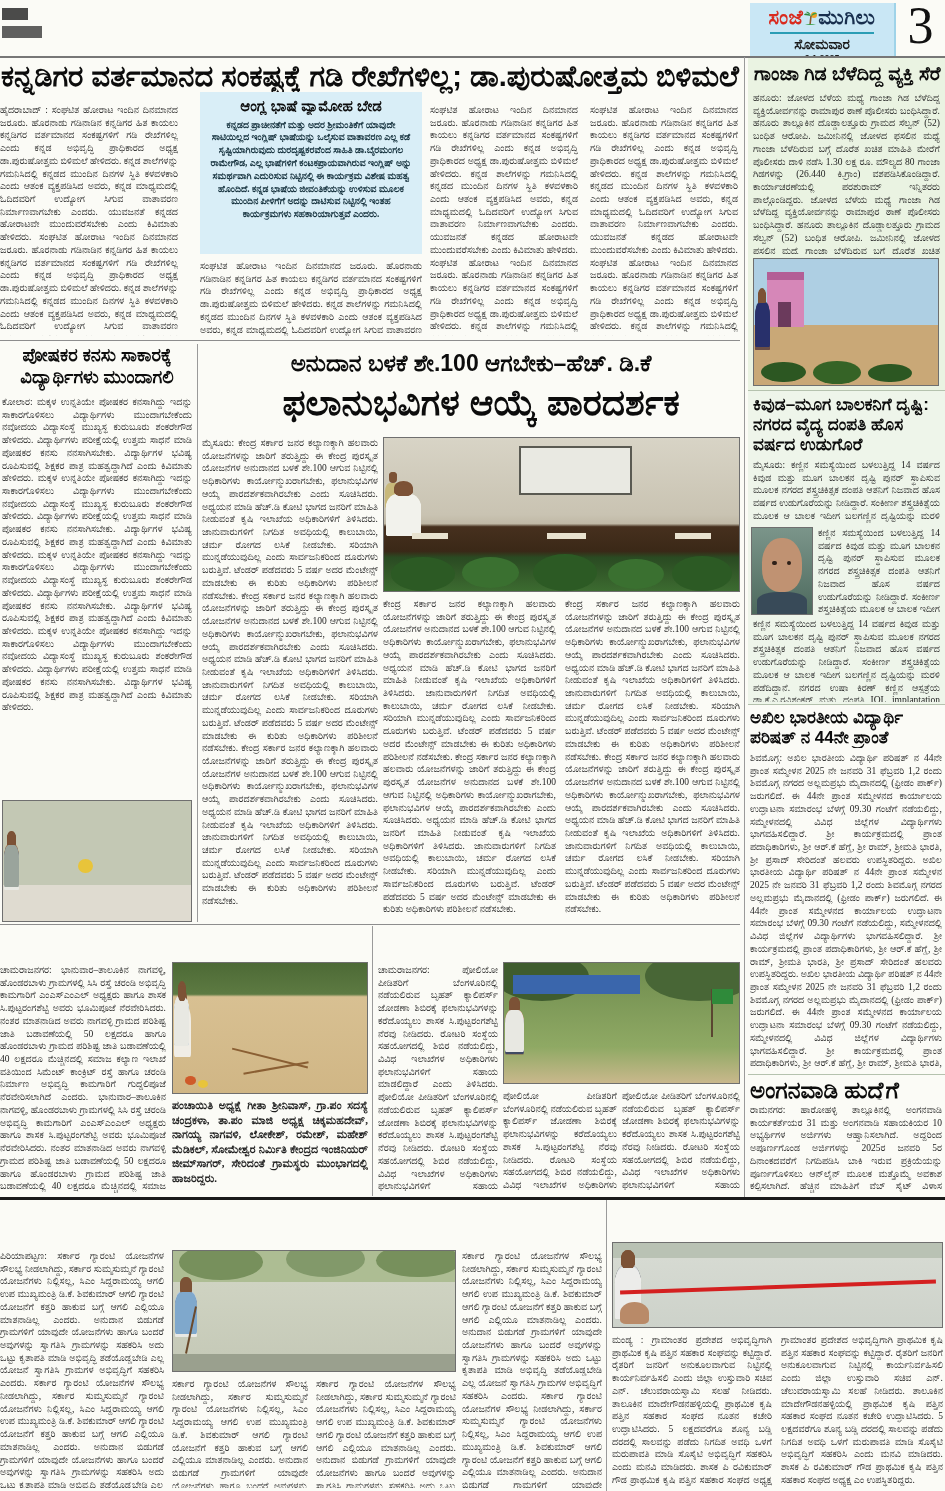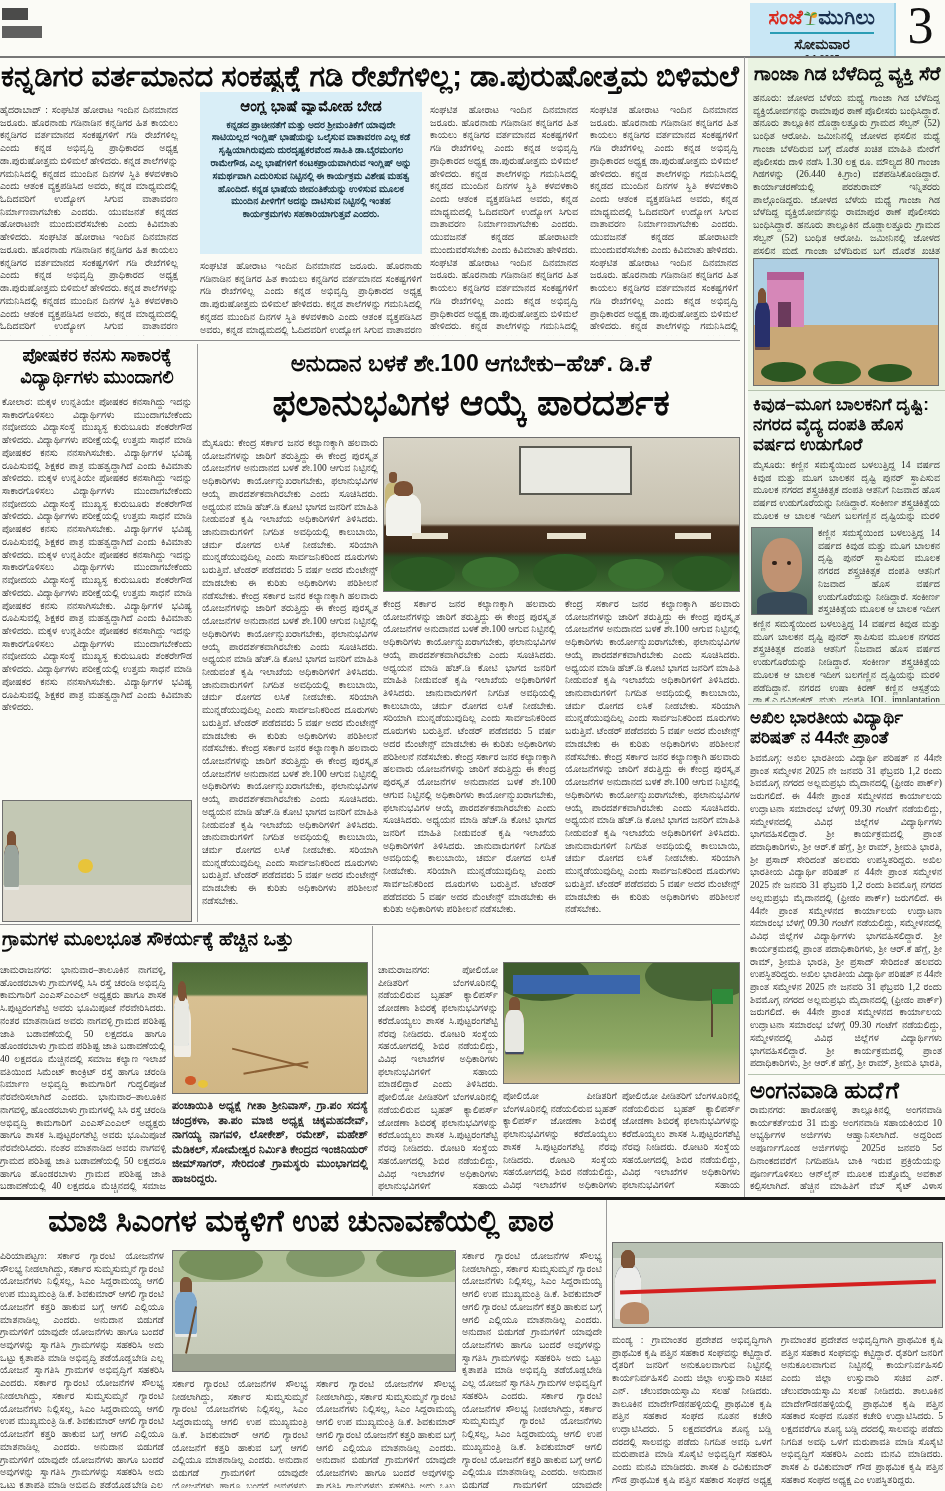--- a/index.html
+++ b/index.html
@@ -129,21 +129,21 @@
       <i class="fg" style="--x:38%;--c:#c77b3a;top:25%"></i>
     <i class="fg" style="--x:50%;--c:#ececec;top:27%"></i>
       <i class="fg" style="--x:62%;--c:#55647a;top:26%"></i>
     <i class="fg" style="--x:74%;--c:#e9e9e4;top:28%"></i>
       <i class="fg" style="--x:86%;--c:#9aa49c;top:26%"></i>
     <div class="abs" style="left:40%;top:48%;width:8%;height:12%;border-radius:50%;background:#e8c43a"></div>
   </div>
   <div class="rule-v" style="left:197px;top:344px;height:578px"></div>
 
   <div class="hl ctr" style="left:202px;top:351px;width:538px;height:30px;font-size:23px;font-weight:600">ಅನುದಾನ ಬಳಕೆ ಶೇ.100 ಆಗಬೇಕು–ಹೆಚ್. ಡಿ.ಕೆ</div>
-  <div class="hl ctr" style="left:202px;top:383px;width:538px;height:48px;font-size:36px">ಫಲಾನುಭವಿಗಳ ಆಯ್ಕೆ ಪಾರದರ್ಶಕ</div>
+  <div class="hl ctr" style="left:212px;top:383px;width:538px;height:48px;font-size:36px">ಫಲಾನುಭವಿಗಳ ಆಯ್ಕೆ ಪಾರದರ್ಶಕ</div>
   <div class="body-col" style="left:202px;top:437px;width:176px;height:483px">
     <span class="dl">ಮೈಸೂರು:</span> <span>ಕೇಂದ್ರ ಸರ್ಕಾರ ಜನರ ಕಲ್ಯಾಣಕ್ಕಾಗಿ ಹಲವಾರು ಯೋಜನೆಗಳನ್ನು ಜಾರಿಗೆ ತರುತ್ತಿದ್ದು ಈ ಕೇಂದ್ರ ಪುರಸ್ಕೃತ ಯೋಜನೆಗಳ ಅನುದಾನದ ಬಳಕೆ ಶೇ.100 ಆಗುವ ನಿಟ್ಟಿನಲ್ಲಿ ಅಧಿಕಾರಿಗಳು ಕಾರ್ಯೋನ್ಮುಖರಾಗಬೇಕು, ಫಲಾನುಭವಿಗಳ ಆಯ್ಕೆ ಪಾರದರ್ಶಕವಾಗಿರಬೇಕು ಎಂದು ಸೂಚಿಸಿದರು. ಅಧ್ಯಯನ ಮಾಡಿ ಹೆಚ್.ಡಿ ಕೋಟಿ ಭಾಗದ ಜನರಿಗೆ ಮಾಹಿತಿ ನೀಡುವಂತೆ ಕೃಷಿ ಇಲಾಖೆಯ ಅಧಿಕಾರಿಗಳಿಗೆ ತಿಳಿಸಿದರು. ಜಾನುವಾರುಗಳಿಗೆ ನಿಗದಿತ ಅವಧಿಯಲ್ಲಿ ಕಾಲುಬಾಯಿ, ಚರ್ಮ ರೋಗದ ಲಸಿಕೆ ನೀಡಬೇಕು. ಸರಿಯಾಗಿ ಮುನ್ನಡೆಯುವುದಿಲ್ಲ ಎಂದು ಸಾರ್ವಜನಿಕರಿಂದ ದೂರುಗಳು ಬರುತ್ತಿವೆ. ಟೆಂಡರ್ ಪಡೆದವರು 5 ವರ್ಷ ಅದರ ಮೆಂಟೇನ್ಸ್ ಮಾಡಬೇಕು ಈ ಕುರಿತು ಅಧಿಕಾರಿಗಳು ಪರಿಶೀಲನೆ ನಡೆಸಬೇಕು. ಕೇಂದ್ರ ಸರ್ಕಾರ ಜನರ ಕಲ್ಯಾಣಕ್ಕಾಗಿ ಹಲವಾರು ಯೋಜನೆಗಳನ್ನು ಜಾರಿಗೆ ತರುತ್ತಿದ್ದು ಈ ಕೇಂದ್ರ ಪುರಸ್ಕೃತ ಯೋಜನೆಗಳ ಅನುದಾನದ ಬಳಕೆ ಶೇ.100 ಆಗುವ ನಿಟ್ಟಿನಲ್ಲಿ ಅಧಿಕಾರಿಗಳು ಕಾರ್ಯೋನ್ಮುಖರಾಗಬೇಕು, ಫಲಾನುಭವಿಗಳ ಆಯ್ಕೆ ಪಾರದರ್ಶಕವಾಗಿರಬೇಕು ಎಂದು ಸೂಚಿಸಿದರು. ಅಧ್ಯಯನ ಮಾಡಿ ಹೆಚ್.ಡಿ ಕೋಟಿ ಭಾಗದ ಜನರಿಗೆ ಮಾಹಿತಿ ನೀಡುವಂತೆ ಕೃಷಿ ಇಲಾಖೆಯ ಅಧಿಕಾರಿಗಳಿಗೆ ತಿಳಿಸಿದರು. ಜಾನುವಾರುಗಳಿಗೆ ನಿಗದಿತ ಅವಧಿಯಲ್ಲಿ ಕಾಲುಬಾಯಿ, ಚರ್ಮ ರೋಗದ ಲಸಿಕೆ ನೀಡಬೇಕು. ಸರಿಯಾಗಿ ಮುನ್ನಡೆಯುವುದಿಲ್ಲ ಎಂದು ಸಾರ್ವಜನಿಕರಿಂದ ದೂರುಗಳು ಬರುತ್ತಿವೆ. ಟೆಂಡರ್ ಪಡೆದವರು 5 ವರ್ಷ ಅದರ ಮೆಂಟೇನ್ಸ್ ಮಾಡಬೇಕು ಈ ಕುರಿತು ಅಧಿಕಾರಿಗಳು ಪರಿಶೀಲನೆ ನಡೆಸಬೇಕು. ಕೇಂದ್ರ ಸರ್ಕಾರ ಜನರ ಕಲ್ಯಾಣಕ್ಕಾಗಿ ಹಲವಾರು ಯೋಜನೆಗಳನ್ನು ಜಾರಿಗೆ ತರುತ್ತಿದ್ದು ಈ ಕೇಂದ್ರ ಪುರಸ್ಕೃತ ಯೋಜನೆಗಳ ಅನುದಾನದ ಬಳಕೆ ಶೇ.100 ಆಗುವ ನಿಟ್ಟಿನಲ್ಲಿ ಅಧಿಕಾರಿಗಳು ಕಾರ್ಯೋನ್ಮುಖರಾಗಬೇಕು, ಫಲಾನುಭವಿಗಳ ಆಯ್ಕೆ ಪಾರದರ್ಶಕವಾಗಿರಬೇಕು ಎಂದು ಸೂಚಿಸಿದರು. ಅಧ್ಯಯನ ಮಾಡಿ ಹೆಚ್.ಡಿ ಕೋಟಿ ಭಾಗದ ಜನರಿಗೆ ಮಾಹಿತಿ ನೀಡುವಂತೆ ಕೃಷಿ ಇಲಾಖೆಯ ಅಧಿಕಾರಿಗಳಿಗೆ ತಿಳಿಸಿದರು. ಜಾನುವಾರುಗಳಿಗೆ ನಿಗದಿತ ಅವಧಿಯಲ್ಲಿ ಕಾಲುಬಾಯಿ, ಚರ್ಮ ರೋಗದ ಲಸಿಕೆ ನೀಡಬೇಕು. ಸರಿಯಾಗಿ ಮುನ್ನಡೆಯುವುದಿಲ್ಲ ಎಂದು ಸಾರ್ವಜನಿಕರಿಂದ ದೂರುಗಳು ಬರುತ್ತಿವೆ. ಟೆಂಡರ್ ಪಡೆದವರು 5 ವರ್ಷ ಅದರ ಮೆಂಟೇನ್ಸ್ ಮಾಡಬೇಕು ಈ ಕುರಿತು ಅಧಿಕಾರಿಗಳು ಪರಿಶೀಲನೆ ನಡೆಸಬೇಕು.</span>
   </div>
   <div class="photo" style="left:383px;top:437px;width:357px;height:155px">
     <div class="abs" style="inset:0;background:linear-gradient(180deg,#d8d4c6 0%,#c9c3b2 50%,#c0b9a6 56%,#46301e 58%,#3a2817 74%,#2a4a22 78%,#3c6b30 100%)"></div>
     <div class="abs" style="left:38%;top:5%;width:32%;height:32%;background:#e9e9e2;border:2px solid #5a5a52"></div>
     <i class="fg" style="--x:22%;--c:#d8d4c4;top:22%;width:5%;height:22%"></i>
     <i class="fg" style="--x:62%;--c:#d0ccbc;top:22%;width:5%;height:22%"></i>
     <i class="fg" style="--x:88%;--c:#c8b87a;top:24%;width:5%;height:22%"></i>
     <i class="fg" style="--x:4%;--c:#f2f2ec;top:30%;width:11%;height:34%"></i>
@@ -157,21 +157,20 @@
     <div class="leaf" style="left:2%;bottom:0;width:18%;height:22%;background:#2c5a24"></div>
     <div class="leaf" style="left:22%;bottom:2%;width:16%;height:20%;background:#3a7030"></div>
     <div class="leaf" style="left:42%;bottom:0;width:18%;height:24%;background:#2c5a24"></div>
     <div class="leaf" style="left:63%;bottom:1%;width:16%;height:20%;background:#3a7030"></div>
     <div class="leaf" style="left:81%;bottom:0;width:17%;height:23%;background:#2c5a24"></div>
   </div>
   <div class="body-col" style="left:383px;top:598px;width:173px;height:322px"><span>ಕೇಂದ್ರ ಸರ್ಕಾರ ಜನರ ಕಲ್ಯಾಣಕ್ಕಾಗಿ ಹಲವಾರು ಯೋಜನೆಗಳನ್ನು ಜಾರಿಗೆ ತರುತ್ತಿದ್ದು ಈ ಕೇಂದ್ರ ಪುರಸ್ಕೃತ ಯೋಜನೆಗಳ ಅನುದಾನದ ಬಳಕೆ ಶೇ.100 ಆಗುವ ನಿಟ್ಟಿನಲ್ಲಿ ಅಧಿಕಾರಿಗಳು ಕಾರ್ಯೋನ್ಮುಖರಾಗಬೇಕು, ಫಲಾನುಭವಿಗಳ ಆಯ್ಕೆ ಪಾರದರ್ಶಕವಾಗಿರಬೇಕು ಎಂದು ಸೂಚಿಸಿದರು. ಅಧ್ಯಯನ ಮಾಡಿ ಹೆಚ್.ಡಿ ಕೋಟಿ ಭಾಗದ ಜನರಿಗೆ ಮಾಹಿತಿ ನೀಡುವಂತೆ ಕೃಷಿ ಇಲಾಖೆಯ ಅಧಿಕಾರಿಗಳಿಗೆ ತಿಳಿಸಿದರು. ಜಾನುವಾರುಗಳಿಗೆ ನಿಗದಿತ ಅವಧಿಯಲ್ಲಿ ಕಾಲುಬಾಯಿ, ಚರ್ಮ ರೋಗದ ಲಸಿಕೆ ನೀಡಬೇಕು. ಸರಿಯಾಗಿ ಮುನ್ನಡೆಯುವುದಿಲ್ಲ ಎಂದು ಸಾರ್ವಜನಿಕರಿಂದ ದೂರುಗಳು ಬರುತ್ತಿವೆ. ಟೆಂಡರ್ ಪಡೆದವರು 5 ವರ್ಷ ಅದರ ಮೆಂಟೇನ್ಸ್ ಮಾಡಬೇಕು ಈ ಕುರಿತು ಅಧಿಕಾರಿಗಳು ಪರಿಶೀಲನೆ ನಡೆಸಬೇಕು. ಕೇಂದ್ರ ಸರ್ಕಾರ ಜನರ ಕಲ್ಯಾಣಕ್ಕಾಗಿ ಹಲವಾರು ಯೋಜನೆಗಳನ್ನು ಜಾರಿಗೆ ತರುತ್ತಿದ್ದು ಈ ಕೇಂದ್ರ ಪುರಸ್ಕೃತ ಯೋಜನೆಗಳ ಅನುದಾನದ ಬಳಕೆ ಶೇ.100 ಆಗುವ ನಿಟ್ಟಿನಲ್ಲಿ ಅಧಿಕಾರಿಗಳು ಕಾರ್ಯೋನ್ಮುಖರಾಗಬೇಕು, ಫಲಾನುಭವಿಗಳ ಆಯ್ಕೆ ಪಾರದರ್ಶಕವಾಗಿರಬೇಕು ಎಂದು ಸೂಚಿಸಿದರು. ಅಧ್ಯಯನ ಮಾಡಿ ಹೆಚ್.ಡಿ ಕೋಟಿ ಭಾಗದ ಜನರಿಗೆ ಮಾಹಿತಿ ನೀಡುವಂತೆ ಕೃಷಿ ಇಲಾಖೆಯ ಅಧಿಕಾರಿಗಳಿಗೆ ತಿಳಿಸಿದರು. ಜಾನುವಾರುಗಳಿಗೆ ನಿಗದಿತ ಅವಧಿಯಲ್ಲಿ ಕಾಲುಬಾಯಿ, ಚರ್ಮ ರೋಗದ ಲಸಿಕೆ ನೀಡಬೇಕು. ಸರಿಯಾಗಿ ಮುನ್ನಡೆಯುವುದಿಲ್ಲ ಎಂದು ಸಾರ್ವಜನಿಕರಿಂದ ದೂರುಗಳು ಬರುತ್ತಿವೆ. ಟೆಂಡರ್ ಪಡೆದವರು 5 ವರ್ಷ ಅದರ ಮೆಂಟೇನ್ಸ್ ಮಾಡಬೇಕು ಈ ಕುರಿತು ಅಧಿಕಾರಿಗಳು ಪರಿಶೀಲನೆ ನಡೆಸಬೇಕು.</span></div>
   <div class="body-col" style="left:565px;top:598px;width:175px;height:322px"><span>ಕೇಂದ್ರ ಸರ್ಕಾರ ಜನರ ಕಲ್ಯಾಣಕ್ಕಾಗಿ ಹಲವಾರು ಯೋಜನೆಗಳನ್ನು ಜಾರಿಗೆ ತರುತ್ತಿದ್ದು ಈ ಕೇಂದ್ರ ಪುರಸ್ಕೃತ ಯೋಜನೆಗಳ ಅನುದಾನದ ಬಳಕೆ ಶೇ.100 ಆಗುವ ನಿಟ್ಟಿನಲ್ಲಿ ಅಧಿಕಾರಿಗಳು ಕಾರ್ಯೋನ್ಮುಖರಾಗಬೇಕು, ಫಲಾನುಭವಿಗಳ ಆಯ್ಕೆ ಪಾರದರ್ಶಕವಾಗಿರಬೇಕು ಎಂದು ಸೂಚಿಸಿದರು. ಅಧ್ಯಯನ ಮಾಡಿ ಹೆಚ್.ಡಿ ಕೋಟಿ ಭಾಗದ ಜನರಿಗೆ ಮಾಹಿತಿ ನೀಡುವಂತೆ ಕೃಷಿ ಇಲಾಖೆಯ ಅಧಿಕಾರಿಗಳಿಗೆ ತಿಳಿಸಿದರು. ಜಾನುವಾರುಗಳಿಗೆ ನಿಗದಿತ ಅವಧಿಯಲ್ಲಿ ಕಾಲುಬಾಯಿ, ಚರ್ಮ ರೋಗದ ಲಸಿಕೆ ನೀಡಬೇಕು. ಸರಿಯಾಗಿ ಮುನ್ನಡೆಯುವುದಿಲ್ಲ ಎಂದು ಸಾರ್ವಜನಿಕರಿಂದ ದೂರುಗಳು ಬರುತ್ತಿವೆ. ಟೆಂಡರ್ ಪಡೆದವರು 5 ವರ್ಷ ಅದರ ಮೆಂಟೇನ್ಸ್ ಮಾಡಬೇಕು ಈ ಕುರಿತು ಅಧಿಕಾರಿಗಳು ಪರಿಶೀಲನೆ ನಡೆಸಬೇಕು. ಕೇಂದ್ರ ಸರ್ಕಾರ ಜನರ ಕಲ್ಯಾಣಕ್ಕಾಗಿ ಹಲವಾರು ಯೋಜನೆಗಳನ್ನು ಜಾರಿಗೆ ತರುತ್ತಿದ್ದು ಈ ಕೇಂದ್ರ ಪುರಸ್ಕೃತ ಯೋಜನೆಗಳ ಅನುದಾನದ ಬಳಕೆ ಶೇ.100 ಆಗುವ ನಿಟ್ಟಿನಲ್ಲಿ ಅಧಿಕಾರಿಗಳು ಕಾರ್ಯೋನ್ಮುಖರಾಗಬೇಕು, ಫಲಾನುಭವಿಗಳ ಆಯ್ಕೆ ಪಾರದರ್ಶಕವಾಗಿರಬೇಕು ಎಂದು ಸೂಚಿಸಿದರು. ಅಧ್ಯಯನ ಮಾಡಿ ಹೆಚ್.ಡಿ ಕೋಟಿ ಭಾಗದ ಜನರಿಗೆ ಮಾಹಿತಿ ನೀಡುವಂತೆ ಕೃಷಿ ಇಲಾಖೆಯ ಅಧಿಕಾರಿಗಳಿಗೆ ತಿಳಿಸಿದರು. ಜಾನುವಾರುಗಳಿಗೆ ನಿಗದಿತ ಅವಧಿಯಲ್ಲಿ ಕಾಲುಬಾಯಿ, ಚರ್ಮ ರೋಗದ ಲಸಿಕೆ ನೀಡಬೇಕು. ಸರಿಯಾಗಿ ಮುನ್ನಡೆಯುವುದಿಲ್ಲ ಎಂದು ಸಾರ್ವಜನಿಕರಿಂದ ದೂರುಗಳು ಬರುತ್ತಿವೆ. ಟೆಂಡರ್ ಪಡೆದವರು 5 ವರ್ಷ ಅದರ ಮೆಂಟೇನ್ಸ್ ಮಾಡಬೇಕು ಈ ಕುರಿತು ಅಧಿಕಾರಿಗಳು ಪರಿಶೀಲನೆ ನಡೆಸಬೇಕು.</span></div>
   <div class="rule-h" style="left:0;top:924px;width:740px"></div>
 
-  <div class="hl" style="left:2px;top:929px;width:366px;height:28px;font-size:19px">ಗ್ರಾಮಗಳ ಮೂಲಭೂತ ಸೌಕರ್ಯಕ್ಕೆ ಹೆಚ್ಚಿನ ಒತ್ತು</div>
   <div class="body-col" style="left:0;top:964px;width:166px;height:230px">
     <span class="dl">ಚಾಮರಾಜನಗರ:</span> <span>ಭಾನುವಾರ–ತಾಲೂಕಿನ ನಾಗವಳ್ಳಿ, ಹೊಂಡರಬಾಳು ಗ್ರಾಮಗಳಲ್ಲಿ ಸಿಸಿ ರಸ್ತೆ ಚರಂಡಿ ಅಭಿವೃದ್ಧಿ ಕಾಮಗಾರಿಗೆ ಎಂಎಸ್‌ಎಂಎಲ್ ಅಧ್ಯಕ್ಷರು ಹಾಗೂ ಶಾಸಕ ಸಿ.ಪುಟ್ಟರಂಗಶೆಟ್ಟಿ ಅವರು ಭೂಮಿಪೂಜೆ ನೆರವೇರಿಸಿದರು. ನಂತರ ಮಾತನಾಡಿದ ಅವರು ನಾಗವಳ್ಳಿ ಗ್ರಾಮದ ಪರಿಶಿಷ್ಟ ಜಾತಿ ಬಡಾವಣೆಯಲ್ಲಿ 50 ಲಕ್ಷದರೂ ಹಾಗೂ ಹೊಂಡರಬಾಳು ಗ್ರಾಮದ ಪರಿಶಿಷ್ಟ ಜಾತಿ ಬಡಾವಣೆಯಲ್ಲಿ 40 ಲಕ್ಷದರೂ ಮೆಚ್ಚಿನದಲ್ಲಿ ಸಮಾಜ ಕಲ್ಯಾಣ ಇಲಾಖೆ ವತಿಯಿಂದ ಸಿಮೆಂಟ್ ಕಾಂಕ್ರಿಟ್ ರಸ್ತೆ ಹಾಗೂ ಚರಂಡಿ ನಿರ್ಮಾಣ ಅಭಿವೃದ್ಧಿ ಕಾಮಗಾರಿಗೆ ಗುದ್ದಲಿಪೂಜೆ ನೆರವೇರಿಸಲಾಗಿದೆ ಎಂದರು. ಭಾನುವಾರ–ತಾಲೂಕಿನ ನಾಗವಳ್ಳಿ, ಹೊಂಡರಬಾಳು ಗ್ರಾಮಗಳಲ್ಲಿ ಸಿಸಿ ರಸ್ತೆ ಚರಂಡಿ ಅಭಿವೃದ್ಧಿ ಕಾಮಗಾರಿಗೆ ಎಂಎಸ್‌ಎಂಎಲ್ ಅಧ್ಯಕ್ಷರು ಹಾಗೂ ಶಾಸಕ ಸಿ.ಪುಟ್ಟರಂಗಶೆಟ್ಟಿ ಅವರು ಭೂಮಿಪೂಜೆ ನೆರವೇರಿಸಿದರು. ನಂತರ ಮಾತನಾಡಿದ ಅವರು ನಾಗವಳ್ಳಿ ಗ್ರಾಮದ ಪರಿಶಿಷ್ಟ ಜಾತಿ ಬಡಾವಣೆಯಲ್ಲಿ 50 ಲಕ್ಷದರೂ ಹಾಗೂ ಹೊಂಡರಬಾಳು ಗ್ರಾಮದ ಪರಿಶಿಷ್ಟ ಜಾತಿ ಬಡಾವಣೆಯಲ್ಲಿ 40 ಲಕ್ಷದರೂ ಮೆಚ್ಚಿನದಲ್ಲಿ ಸಮಾಜ ಕಲ್ಯಾಣ ಇಲಾಖೆ ವತಿಯಿಂದ ಸಿಮೆಂಟ್ ಕಾಂಕ್ರಿಟ್ ರಸ್ತೆ ಹಾಗೂ ಚರಂಡಿ ನಿರ್ಮಾಣ ಅಭಿವೃದ್ಧಿ ಕಾಮಗಾರಿಗೆ ಗುದ್ದಲಿಪೂಜೆ ನೆರವೇರಿಸಲಾಗಿದೆ ಎಂದರು.</span>
   </div>
   <div class="photo" style="left:172px;top:962px;width:196px;height:132px">
     <div class="abs" style="inset:0;background:linear-gradient(180deg,#4d6a36 0%,#5d7a42 24%,#d8c092 26%,#d0b685 100%)"></div>
     <i class="fg" style="--x:1%;--c:#e8e8e2;top:18%"></i>
       <i class="fg" style="--x:10%;--c:#e8e8e2;top:16%"></i>
     <i class="fg" style="--x:19%;--c:#d84f2e;top:18%"></i>
       <i class="fg" style="--x:28%;--c:#e8e8e2;top:15%"></i>
     <i class="fg" style="--x:37%;--c:#f4f4ef;top:17%"></i>
@@ -203,21 +202,20 @@
     <i class="fg" style="--x:60%;--c:#404a63;top:30%"></i>
       <i class="fg" style="--x:73%;--c:#e8e8e2;top:28%"></i>
     <div class="abs" style="left:88%;top:22%;width:2px;height:40%;background:#5a4631"></div>
     <div class="abs" style="left:88.6%;top:22%;width:9%;height:12%;background:#2f8a3a"></div>
   </div>
   <div class="body-col" style="left:503px;top:1090px;width:114px;height:104px"><span>ಪೋಲಿಯೋ ಪೀಡಿತರಿಗೆ ಬೆಂಗಳೂರಿನಲ್ಲಿ ನಡೆಯಲಿರುವ ಬೃಹತ್ ಕ್ಯಾಲಿಪರ್ಸ್ ಜೋಡಣಾ ಶಿಬಿರಕ್ಕೆ ಫಲಾನುಭವಿಗಳನ್ನು ಕರೆದೊಯ್ಯಲು ಶಾಸಕ ಸಿ.ಪುಟ್ಟರಂಗಶೆಟ್ಟಿ ನೆರವು ನೀಡಿದರು. ರೋಟರಿ ಸಂಸ್ಥೆಯ ಸಹಯೋಗದಲ್ಲಿ ಶಿಬಿರ ನಡೆಯಲಿದ್ದು, ವಿವಿಧ ಇಲಾಖೆಗಳ ಅಧಿಕಾರಿಗಳು ಫಲಾನುಭವಿಗಳಿಗೆ ಸಹಾಯ ಮಾಡಲಿದ್ದಾರೆ ಎಂದು ತಿಳಿಸಿದರು. ಪೋಲಿಯೋ ಪೀಡಿತರಿಗೆ ಬೆಂಗಳೂರಿನಲ್ಲಿ ನಡೆಯಲಿರುವ ಬೃಹತ್ ಕ್ಯಾಲಿಪರ್ಸ್ ಜೋಡಣಾ ಶಿಬಿರಕ್ಕೆ ಫಲಾನುಭವಿಗಳನ್ನು ಕರೆದೊಯ್ಯಲು ಶಾಸಕ ಸಿ.ಪುಟ್ಟರಂಗಶೆಟ್ಟಿ ನೆರವು ನೀಡಿದರು. ರೋಟರಿ ಸಂಸ್ಥೆಯ ಸಹಯೋಗದಲ್ಲಿ ಶಿಬಿರ ನಡೆಯಲಿದ್ದು, ವಿವಿಧ ಇಲಾಖೆಗಳ ಅಧಿಕಾರಿಗಳು ಫಲಾನುಭವಿಗಳಿಗೆ ಸಹಾಯ ಮಾಡಲಿದ್ದಾರೆ ಎಂದು ತಿಳಿಸಿದರು.</span></div>
   <div class="body-col" style="left:622px;top:1090px;width:118px;height:104px"><span>ಪೋಲಿಯೋ ಪೀಡಿತರಿಗೆ ಬೆಂಗಳೂರಿನಲ್ಲಿ ನಡೆಯಲಿರುವ ಬೃಹತ್ ಕ್ಯಾಲಿಪರ್ಸ್ ಜೋಡಣಾ ಶಿಬಿರಕ್ಕೆ ಫಲಾನುಭವಿಗಳನ್ನು ಕರೆದೊಯ್ಯಲು ಶಾಸಕ ಸಿ.ಪುಟ್ಟರಂಗಶೆಟ್ಟಿ ನೆರವು ನೀಡಿದರು. ರೋಟರಿ ಸಂಸ್ಥೆಯ ಸಹಯೋಗದಲ್ಲಿ ಶಿಬಿರ ನಡೆಯಲಿದ್ದು, ವಿವಿಧ ಇಲಾಖೆಗಳ ಅಧಿಕಾರಿಗಳು ಫಲಾನುಭವಿಗಳಿಗೆ ಸಹಾಯ ಮಾಡಲಿದ್ದಾರೆ ಎಂದು ತಿಳಿಸಿದರು. ಪೋಲಿಯೋ ಪೀಡಿತರಿಗೆ ಬೆಂಗಳೂರಿನಲ್ಲಿ ನಡೆಯಲಿರುವ ಬೃಹತ್ ಕ್ಯಾಲಿಪರ್ಸ್ ಜೋಡಣಾ ಶಿಬಿರಕ್ಕೆ ಫಲಾನುಭವಿಗಳನ್ನು ಕರೆದೊಯ್ಯಲು ಶಾಸಕ ಸಿ.ಪುಟ್ಟರಂಗಶೆಟ್ಟಿ ನೆರವು ನೀಡಿದರು. ರೋಟರಿ ಸಂಸ್ಥೆಯ ಸಹಯೋಗದಲ್ಲಿ ಶಿಬಿರ ನಡೆಯಲಿದ್ದು, ವಿವಿಧ ಇಲಾಖೆಗಳ ಅಧಿಕಾರಿಗಳು ಫಲಾನುಭವಿಗಳಿಗೆ ಸಹಾಯ ಮಾಡಲಿದ್ದಾರೆ ಎಂದು ತಿಳಿಸಿದರು.</span></div>
 
   <div class="rule-h" style="left:0;top:1197px;width:945px;height:3px;background:#1a1a1a"></div>
 
-  <div class="hl ctr" style="left:0;top:1204px;width:602px;height:40px;font-size:30px">ಮಾಜಿ ಸಿಎಂಗಳ ಮಕ್ಕಳಿಗೆ ಉಪ ಚುನಾವಣೆಯಲ್ಲಿ ಪಾಠ</div>
   <div class="body-col" style="left:0;top:1250px;width:164px;height:238px">
     <span class="dl">ಪಿರಿಯಾಪಟ್ಟಣ:</span> <span>ಸರ್ಕಾರ ಗ್ಯಾರಂಟಿ ಯೋಜನೆಗಳ ಸೌಲಭ್ಯ ನೀಡಲಾಗಿದ್ದು, ಸರ್ಕಾರ ಸುಮ್ಮಸುಮ್ಮನೆ ಗ್ಯಾರಂಟಿ ಯೋಜನೆಗಳು ನಿಲ್ಲಿಸಲ್ಲ, ಸಿಎಂ ಸಿದ್ದರಾಮಯ್ಯ ಆಗಲಿ ಉಪ ಮುಖ್ಯಮಂತ್ರಿ ಡಿ.ಕೆ. ಶಿವಕುಮಾರ್ ಆಗಲಿ ಗ್ಯಾರಂಟಿ ಯೋಜನೆಗೆ ಕತ್ತರಿ ಹಾಕುವ ಬಗ್ಗೆ ಆಗಲಿ ಎಲ್ಲಿಯೂ ಮಾತನಾಡಿಲ್ಲ ಎಂದರು. ಅನುದಾನ ಬಿಡುಗಡೆ ಗ್ರಾಮಗಳಿಗೆ ಯಾವುದೇ ಯೋಜನೆಗಳು ಹಾಗೂ ಬಂದರೆ ಅವುಗಳನ್ನು ಸ್ವಾಗತಿಸಿ ಗ್ರಾಮಗಳನ್ನು ಸಹಕರಿಸಿ ಅದು ಒಟ್ಟು ಕೃತಾಪತಿ ಮಾಡಿ ಅಭಿವೃದ್ಧಿ ತಡೆಯೊಡ್ಡಬೇಡಿ ಎಲ್ಲ ಯೋಜನೆ ಸ್ವಾಗತಿಸಿ ಗ್ರಾಮಗಳ ಅಭಿವೃದ್ಧಿಗೆ ಸಹಕರಿಸಿ ಎಂದರು. ಸರ್ಕಾರ ಗ್ಯಾರಂಟಿ ಯೋಜನೆಗಳ ಸೌಲಭ್ಯ ನೀಡಲಾಗಿದ್ದು, ಸರ್ಕಾರ ಸುಮ್ಮಸುಮ್ಮನೆ ಗ್ಯಾರಂಟಿ ಯೋಜನೆಗಳು ನಿಲ್ಲಿಸಲ್ಲ, ಸಿಎಂ ಸಿದ್ದರಾಮಯ್ಯ ಆಗಲಿ ಉಪ ಮುಖ್ಯಮಂತ್ರಿ ಡಿ.ಕೆ. ಶಿವಕುಮಾರ್ ಆಗಲಿ ಗ್ಯಾರಂಟಿ ಯೋಜನೆಗೆ ಕತ್ತರಿ ಹಾಕುವ ಬಗ್ಗೆ ಆಗಲಿ ಎಲ್ಲಿಯೂ ಮಾತನಾಡಿಲ್ಲ ಎಂದರು. ಅನುದಾನ ಬಿಡುಗಡೆ ಗ್ರಾಮಗಳಿಗೆ ಯಾವುದೇ ಯೋಜನೆಗಳು ಹಾಗೂ ಬಂದರೆ ಅವುಗಳನ್ನು ಸ್ವಾಗತಿಸಿ ಗ್ರಾಮಗಳನ್ನು ಸಹಕರಿಸಿ ಅದು ಒಟ್ಟು ಕೃತಾಪತಿ ಮಾಡಿ ಅಭಿವೃದ್ಧಿ ತಡೆಯೊಡ್ಡಬೇಡಿ ಎಲ್ಲ ಯೋಜನೆ ಸ್ವಾಗತಿಸಿ ಗ್ರಾಮಗಳ ಅಭಿವೃದ್ಧಿಗೆ ಸಹಕರಿಸಿ ಎಂದರು.</span>
   </div>
   <div class="photo" style="left:172px;top:1250px;width:284px;height:122px">
     <div class="abs" style="inset:0;background:linear-gradient(180deg,#adbd93 26%,#cfd3c2 26%,#c4c8b6 100%)"></div>
     <div class="leaf" style="left:2%;top:-6%;width:30%;height:30%;background:#77905c"></div>
     <div class="leaf" style="left:40%;top:-8%;width:28%;height:30%;background:#82996a"></div>
     <div class="leaf" style="left:72%;top:-6%;width:30%;height:28%;background:#77905c"></div>
     <i class="fg" style="--x:1%;--c:#cfd6da;top:22%"></i>
       <i class="fg" style="--x:10%;--c:#e9e9e4;top:24%"></i>

